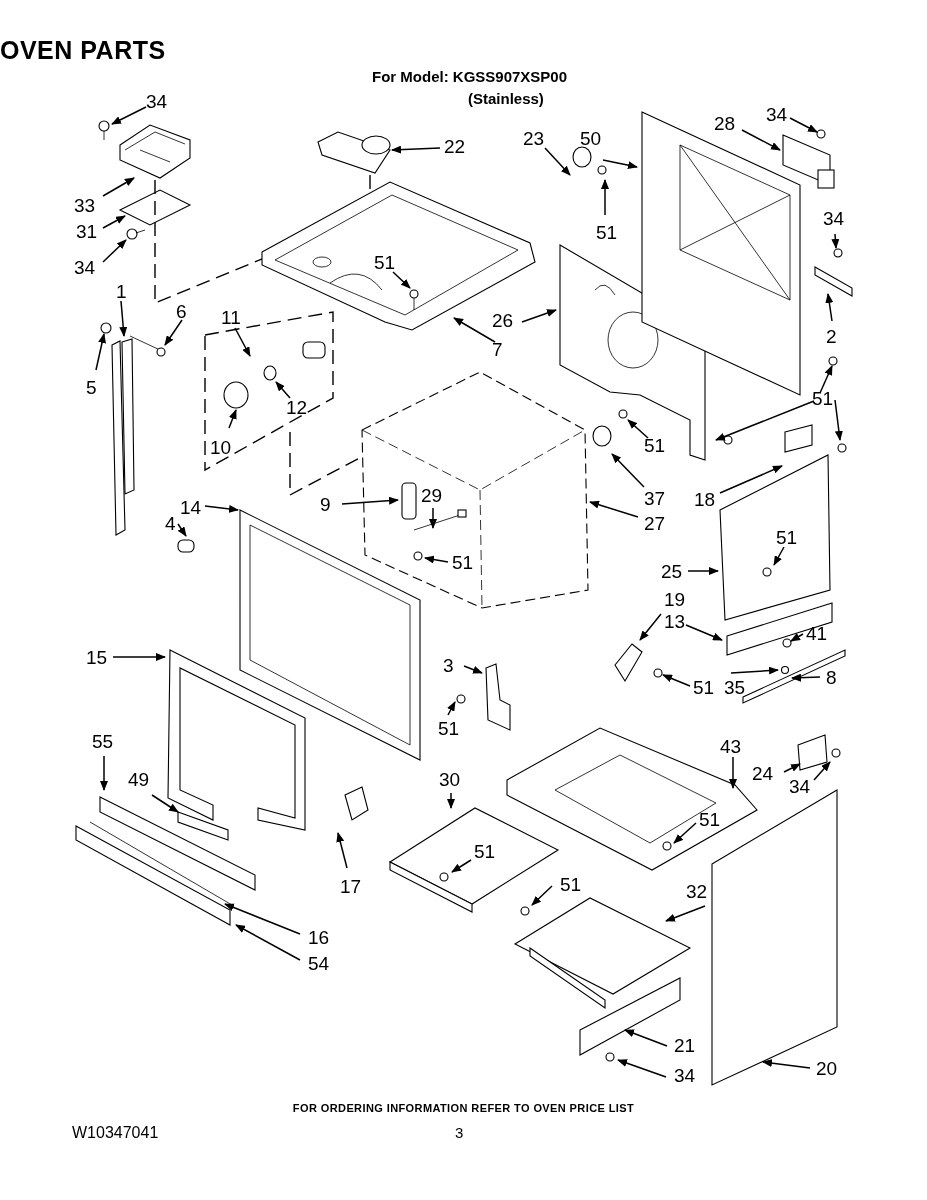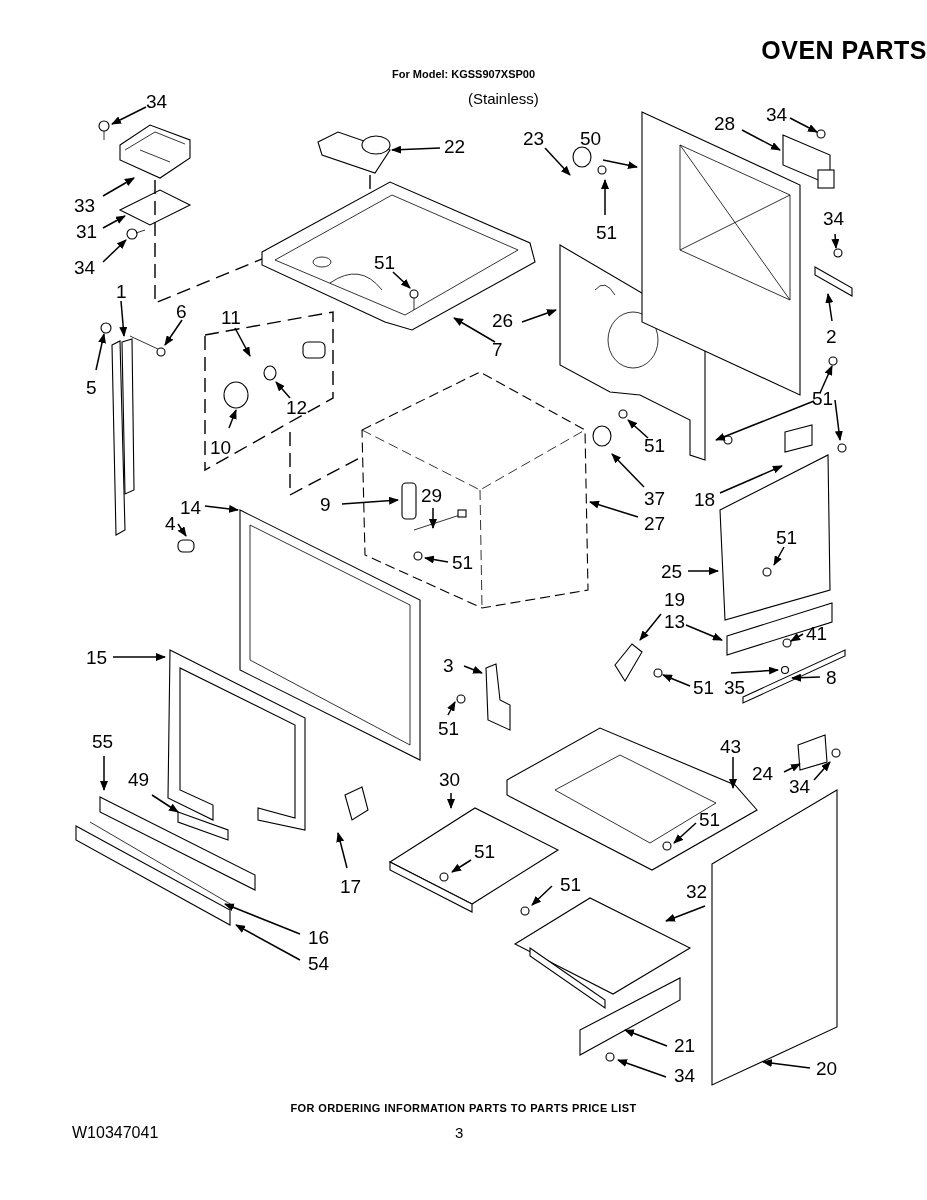--- a/index.html
+++ b/index.html
@@ -1,21 +1,21 @@
 <!DOCTYPE html>
 <html><head>
 <meta charset="utf-8">
 <style>
   html, body { margin: 0; padding: 0; background: #ffffff; }
   body { width: 927px; height: 1200px; position: relative; overflow: hidden;
          font-family: "Liberation Sans", sans-serif; color: #000; }
-  .title { position: absolute; left: 0; width: 927px; top: 36px; text-align: right;
+  .title { position: absolute; left: 0; width: 927px; top: 36px; text-align: left;
            font-size: 25px; font-weight: bold; letter-spacing: 0.5px; }
-  .subtitle { position: absolute; left: 392px; top: 68px; font-size: 11px; font-weight: bold; text-align: right; }
-  .variant { position: absolute; left: 468px; top: 90px; font-size: 15px; font-weight: normal; }
+  .subtitle { position: absolute; left: 372px; top: 68px; font-size: 15px; font-weight: bold; text-align: right; }
+  .variant { position: absolute; left: 468px; top: 90px; font-size: 15px; font-weight: bold; }
   .footer-note { position: absolute; left: 0; width: 927px; top: 1102px; text-align: center;
                  font-size: 11px; font-weight: bold; letter-spacing: 0.4px; }
   .doc-number { position: absolute; left: 72px; top: 1124px; font-size: 16px; }
   .page-number { position: absolute; left: 455px; top: 1124px; font-size: 15px; }
   svg.diagram { position: absolute; left: 0; top: 0; }
   .part { fill: #fff; stroke: #000; stroke-width: 1.1; }
   .part-thin { fill: none; stroke: #000; stroke-width: 0.8; }
   .dash { fill: none; stroke: #000; stroke-width: 1.4; stroke-dasharray: 14 7; }
   .leader { stroke: #000; stroke-width: 1.5; }
   .callout { font-family: "Liberation Sans", sans-serif; font-size: 19px; fill: #000; }
@@ -386,15 +386,15 @@
     <text class="callout" x="560" y="891">51</text>
     <text class="callout" x="686" y="898">32</text>
     <text class="callout" x="308" y="944">16</text>
     <text class="callout" x="308" y="970">54</text>
     <text class="callout" x="674" y="1052">21</text>
     <text class="callout" x="816" y="1075">20</text>
     <text class="callout" x="674" y="1082">34</text>
   </g>
 </svg>
 
-<div class="footer-note">FOR ORDERING INFORMATION PARTS TO PARTS PRICE LIST</div>
+<div class="footer-note">FOR ORDERING INFORMATION REFER TO OVEN PRICE LIST</div>
 <div class="doc-number">W10347041</div>
 <div class="page-number">3</div>
 
 </body></html>

